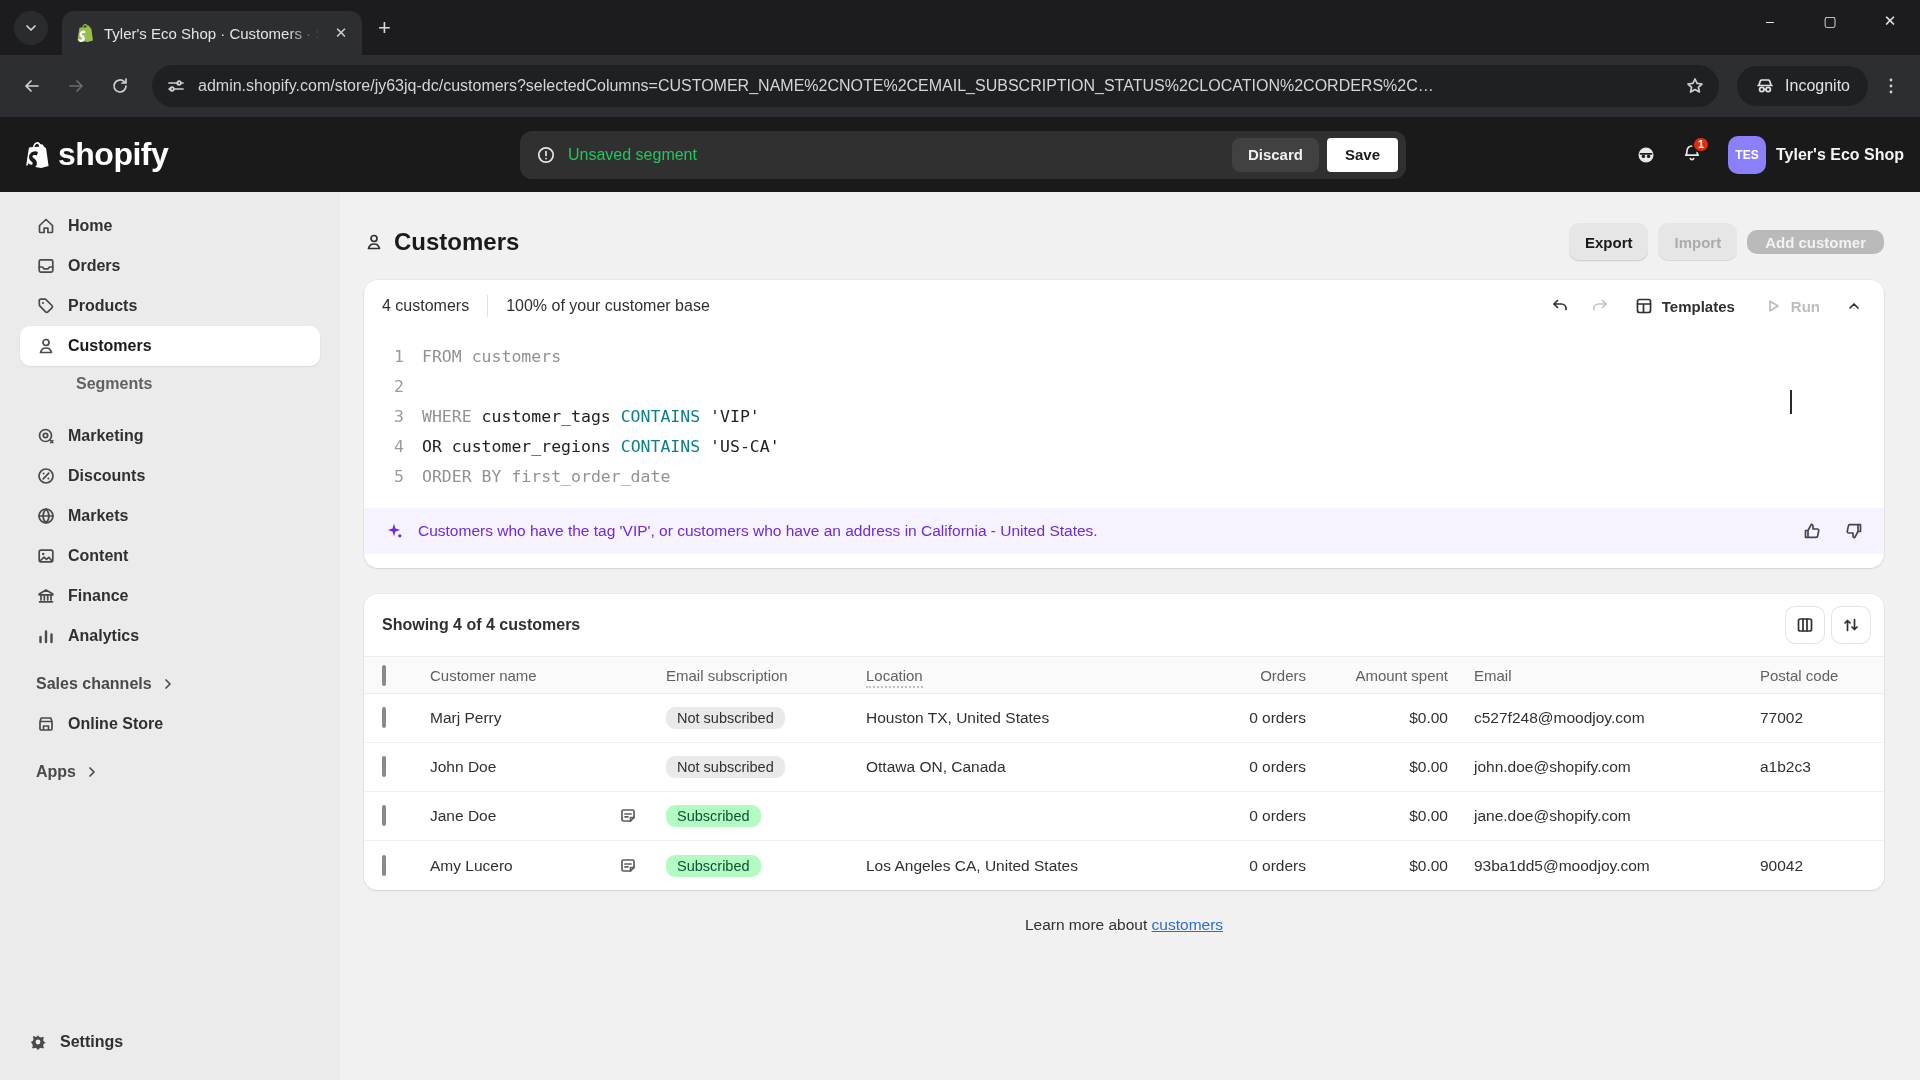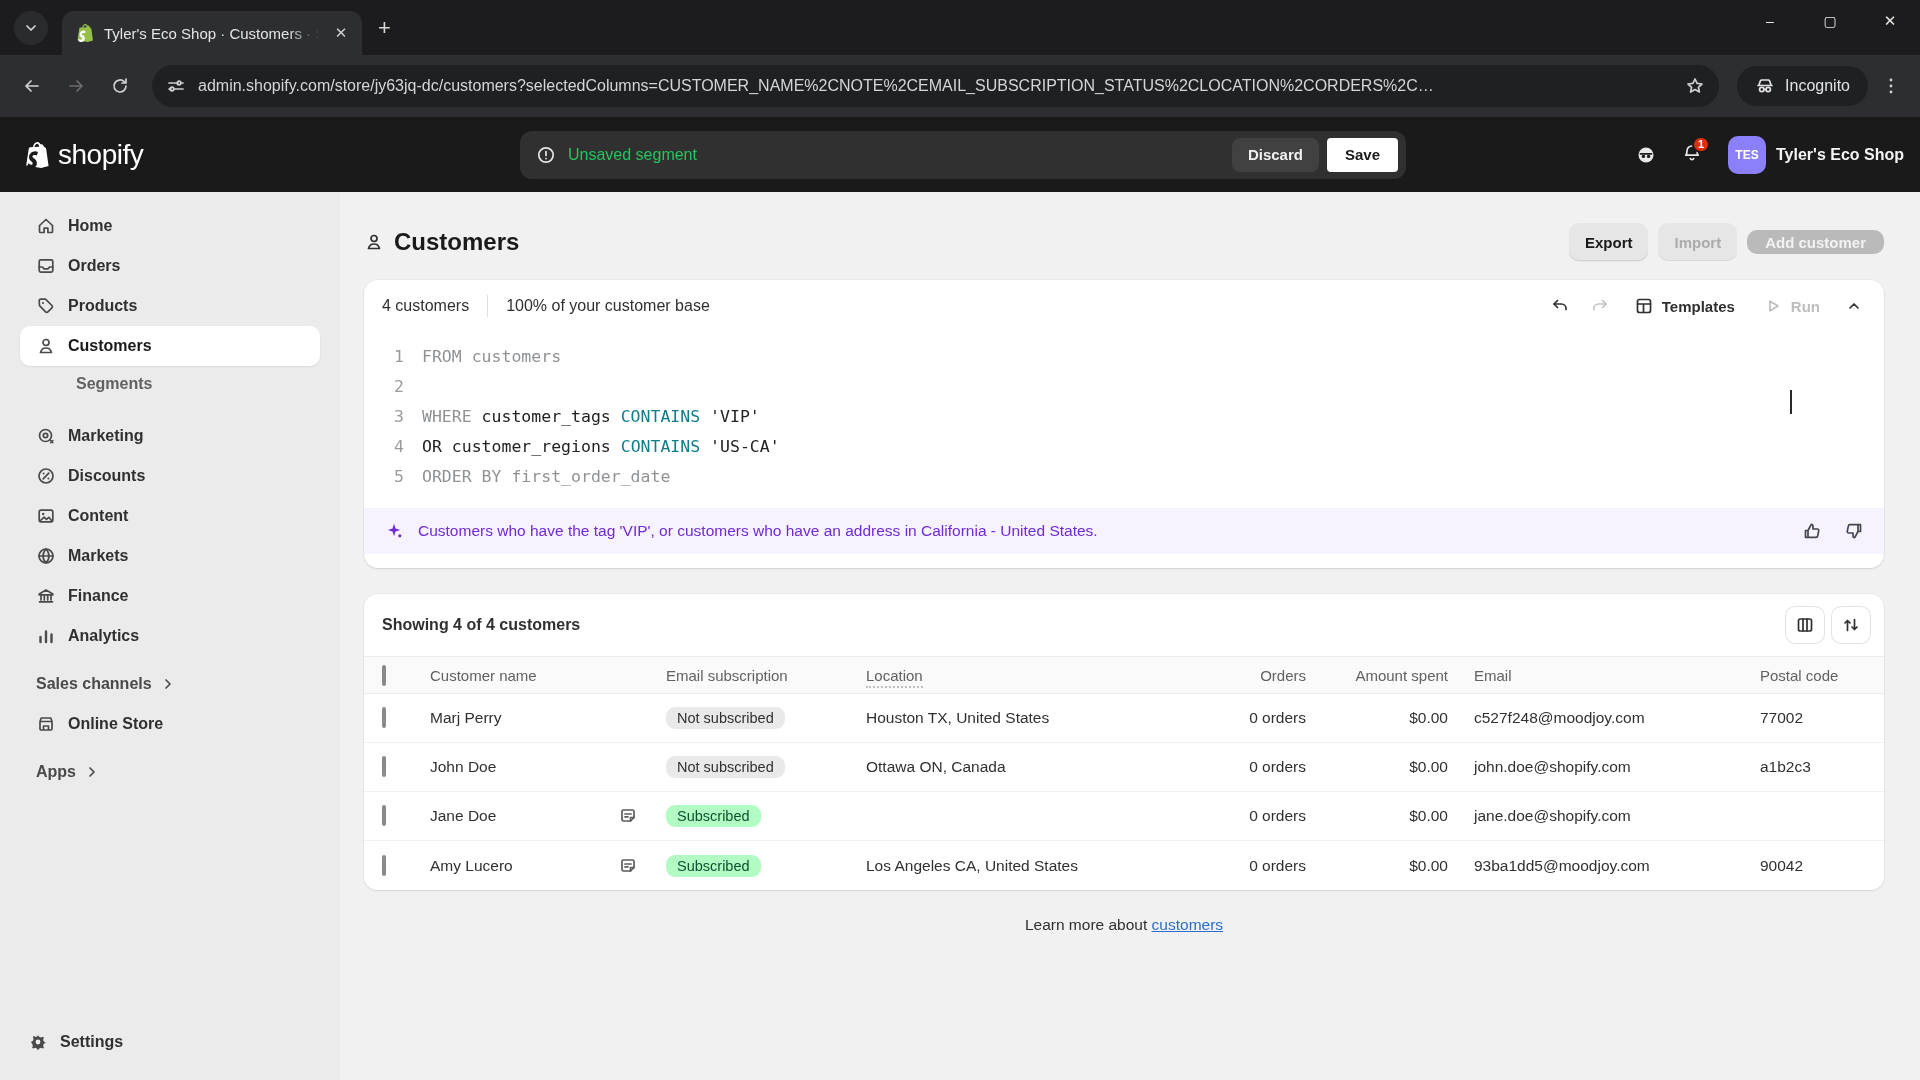--- a/index.html
+++ b/index.html
@@ -29,21 +29,21 @@
   .omnibox { flex:1; height:42px; margin-left:6px; background:#1f2023; border-radius:21px;
              display:flex; align-items:center; padding:0 14px; gap:12px; color:#cfd0d2; min-width:0; }
   .url { font-size:16px; color:#d4d5d7; white-space:nowrap; overflow:hidden; flex:1; min-width:0; }
   .incog-badge { height:40px; background:#1f2023; border-radius:20px; display:flex; align-items:center;
                  gap:10px; padding:0 18px; color:#e2e2e2; font-size:16px; margin-left:10px; }
   .kebab { color:#d2d2d2; width:30px; display:flex; justify-content:center; }
 
   
   .topbar { height:75px; background:#1a1a1a; display:flex; align-items:center; padding:0 24px; position:relative; }
   .brand { display:flex; align-items:center; gap:8px; color:#fff; }
-  .brand-word { font-size:28px; font-weight:400; letter-spacing:-0.5px; }
+  .brand-word { font-size:32px; font-weight:700; letter-spacing:-0.5px; }
   .statusbar { position:absolute; left:520px; width:886px; height:48px; background:#303030;
                border-radius:12px; display:flex; align-items:center; padding:0 8px 0 16px; }
   .statusbar .lbl { color:#22c55e; font-size:16px; margin-left:12px; flex:1; }
   .btn-discard { height:34px; padding:0 16px; border-radius:8px; background:#414141; color:#f1f1f1;
                  font-size:15px; font-weight:600; display:flex; align-items:center; margin-right:8px;text-align:right; }
   .btn-save { height:34px; padding:0 18px; border-radius:4px; background:#ffffff; color:#1a1a1a;
               font-size:15px; font-weight:600; display:flex; align-items:center; }
   .top-right { position:absolute; right:16px; display:flex; align-items:center; gap:26px; }
   .bell-wrap { position:relative; color:#e8e8e8; }
   .bell-badge { position:absolute; top:-7px; right:-8px; background:#e22c0d; color:#fff; font-size:11px;
@@ -324,35 +324,35 @@
               <path d="M7.2 12.8l5.6-5.6"></path>
               <circle cx="7.6" cy="7.6" r="1" fill="currentColor" stroke="none"></circle>
               <circle cx="12.4" cy="12.4" r="1" fill="currentColor" stroke="none"></circle>
             </svg>
           </span>
           <span>Discounts</span>
         </div>
         <div class="nav-item">
           <span class="ico">
             <svg width="20" height="20" viewBox="0 0 20 20" fill="none" stroke="currentColor" stroke-width="1.7" stroke-linecap="round" stroke-linejoin="round">
+              <circle cx="10" cy="10" r="7"></circle>
+              <path d="M3 10h14M10 3c-2 2-3 4.3-3 7s1 5 3 7c2-2 3-4.3 3-7s-1-5-3-7z"></path>
+            </svg>
+          </span>
+          <span>Markets</span>
+        </div>
+        <div class="nav-item">
+          <span class="ico">
+            <svg width="20" height="20" viewBox="0 0 20 20" fill="none" stroke="currentColor" stroke-width="1.7" stroke-linecap="round" stroke-linejoin="round">
               <rect x="3.2" y="4.2" width="13.6" height="11.6" rx="1.8"></rect>
               <circle cx="7.2" cy="8" r="1.2" fill="currentColor" stroke="none"></circle>
               <path d="M4.5 14.5l3.6-3.4 2.4 2.2 2.3-2 2.7 3.2"></path>
             </svg>
           </span>
           <span>Content</span>
-        </div>
-        <div class="nav-item">
-          <span class="ico">
-            <svg width="20" height="20" viewBox="0 0 20 20" fill="none" stroke="currentColor" stroke-width="1.7" stroke-linecap="round" stroke-linejoin="round">
-              <circle cx="10" cy="10" r="7"></circle>
-              <path d="M3 10h14M10 3c-2 2-3 4.3-3 7s1 5 3 7c2-2 3-4.3 3-7s-1-5-3-7z"></path>
-            </svg>
-          </span>
-          <span>Markets</span>
         </div>
         <div class="nav-item">
           <span class="ico">
             <svg width="20" height="20" viewBox="0 0 20 20" fill="none" stroke="currentColor" stroke-width="1.7" stroke-linecap="round" stroke-linejoin="round">
               <path d="M3.2 8 10 4l6.8 4v.8H3.2z"></path>
               <path d="M5 9.5v4.5M8.3 9.5v4.5M11.7 9.5v4.5M15 9.5v4.5M3.5 15.8h13"></path>
             </svg>
           </span>
           <span>Finance</span>
         </div>

